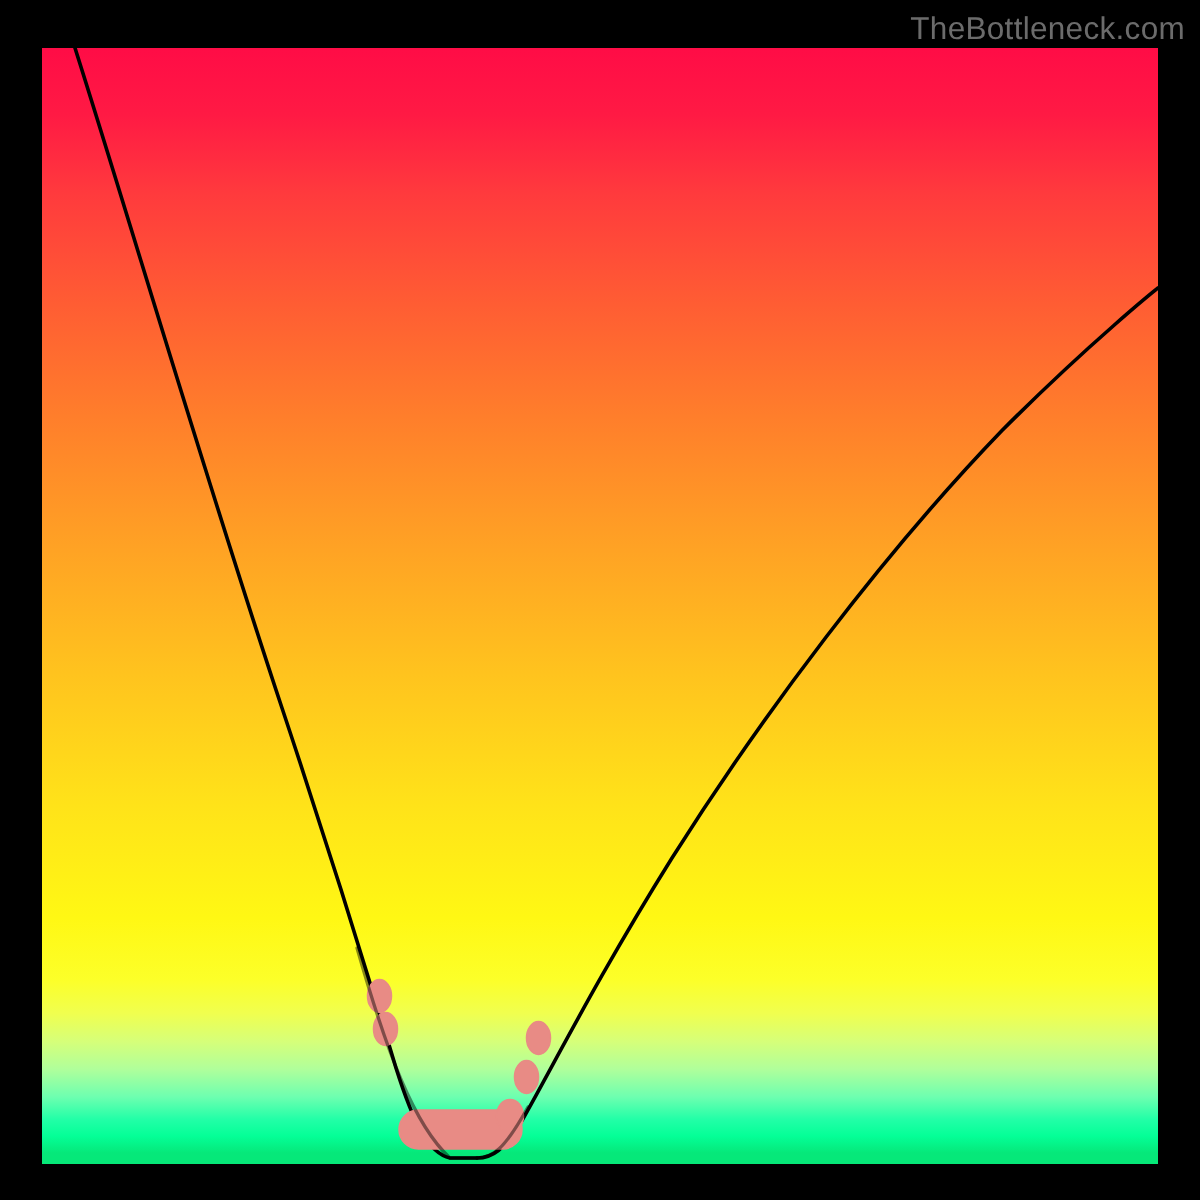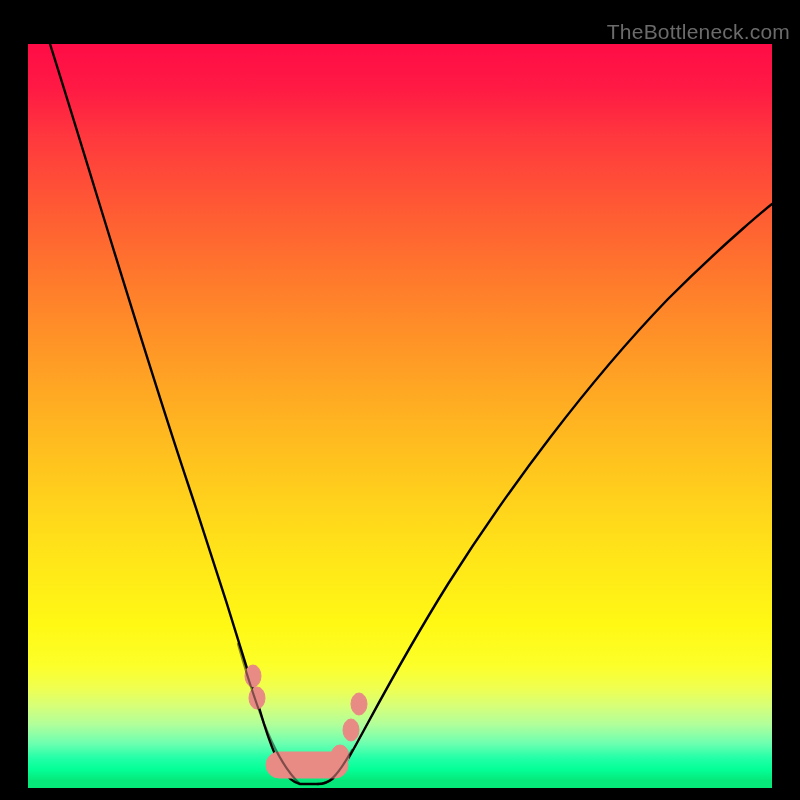--- a/index.html
+++ b/index.html
@@ -6,21 +6,21 @@
     margin: 0;
     padding: 0;
     width: 800px;
     height: 800px;
     background: #000;
     overflow: hidden;
     font-family: Arial, Helvetica, sans-serif;
   }
   .frame {
     position: absolute;
-    top: 16px;
+    top: 4px;
     left: 0;
     width: 800px;
     height: 700px;
     background: #000;
   }
   .plot-area {
     position: absolute;
     top: 28px;
     left: 28px;
     width: 744px;

